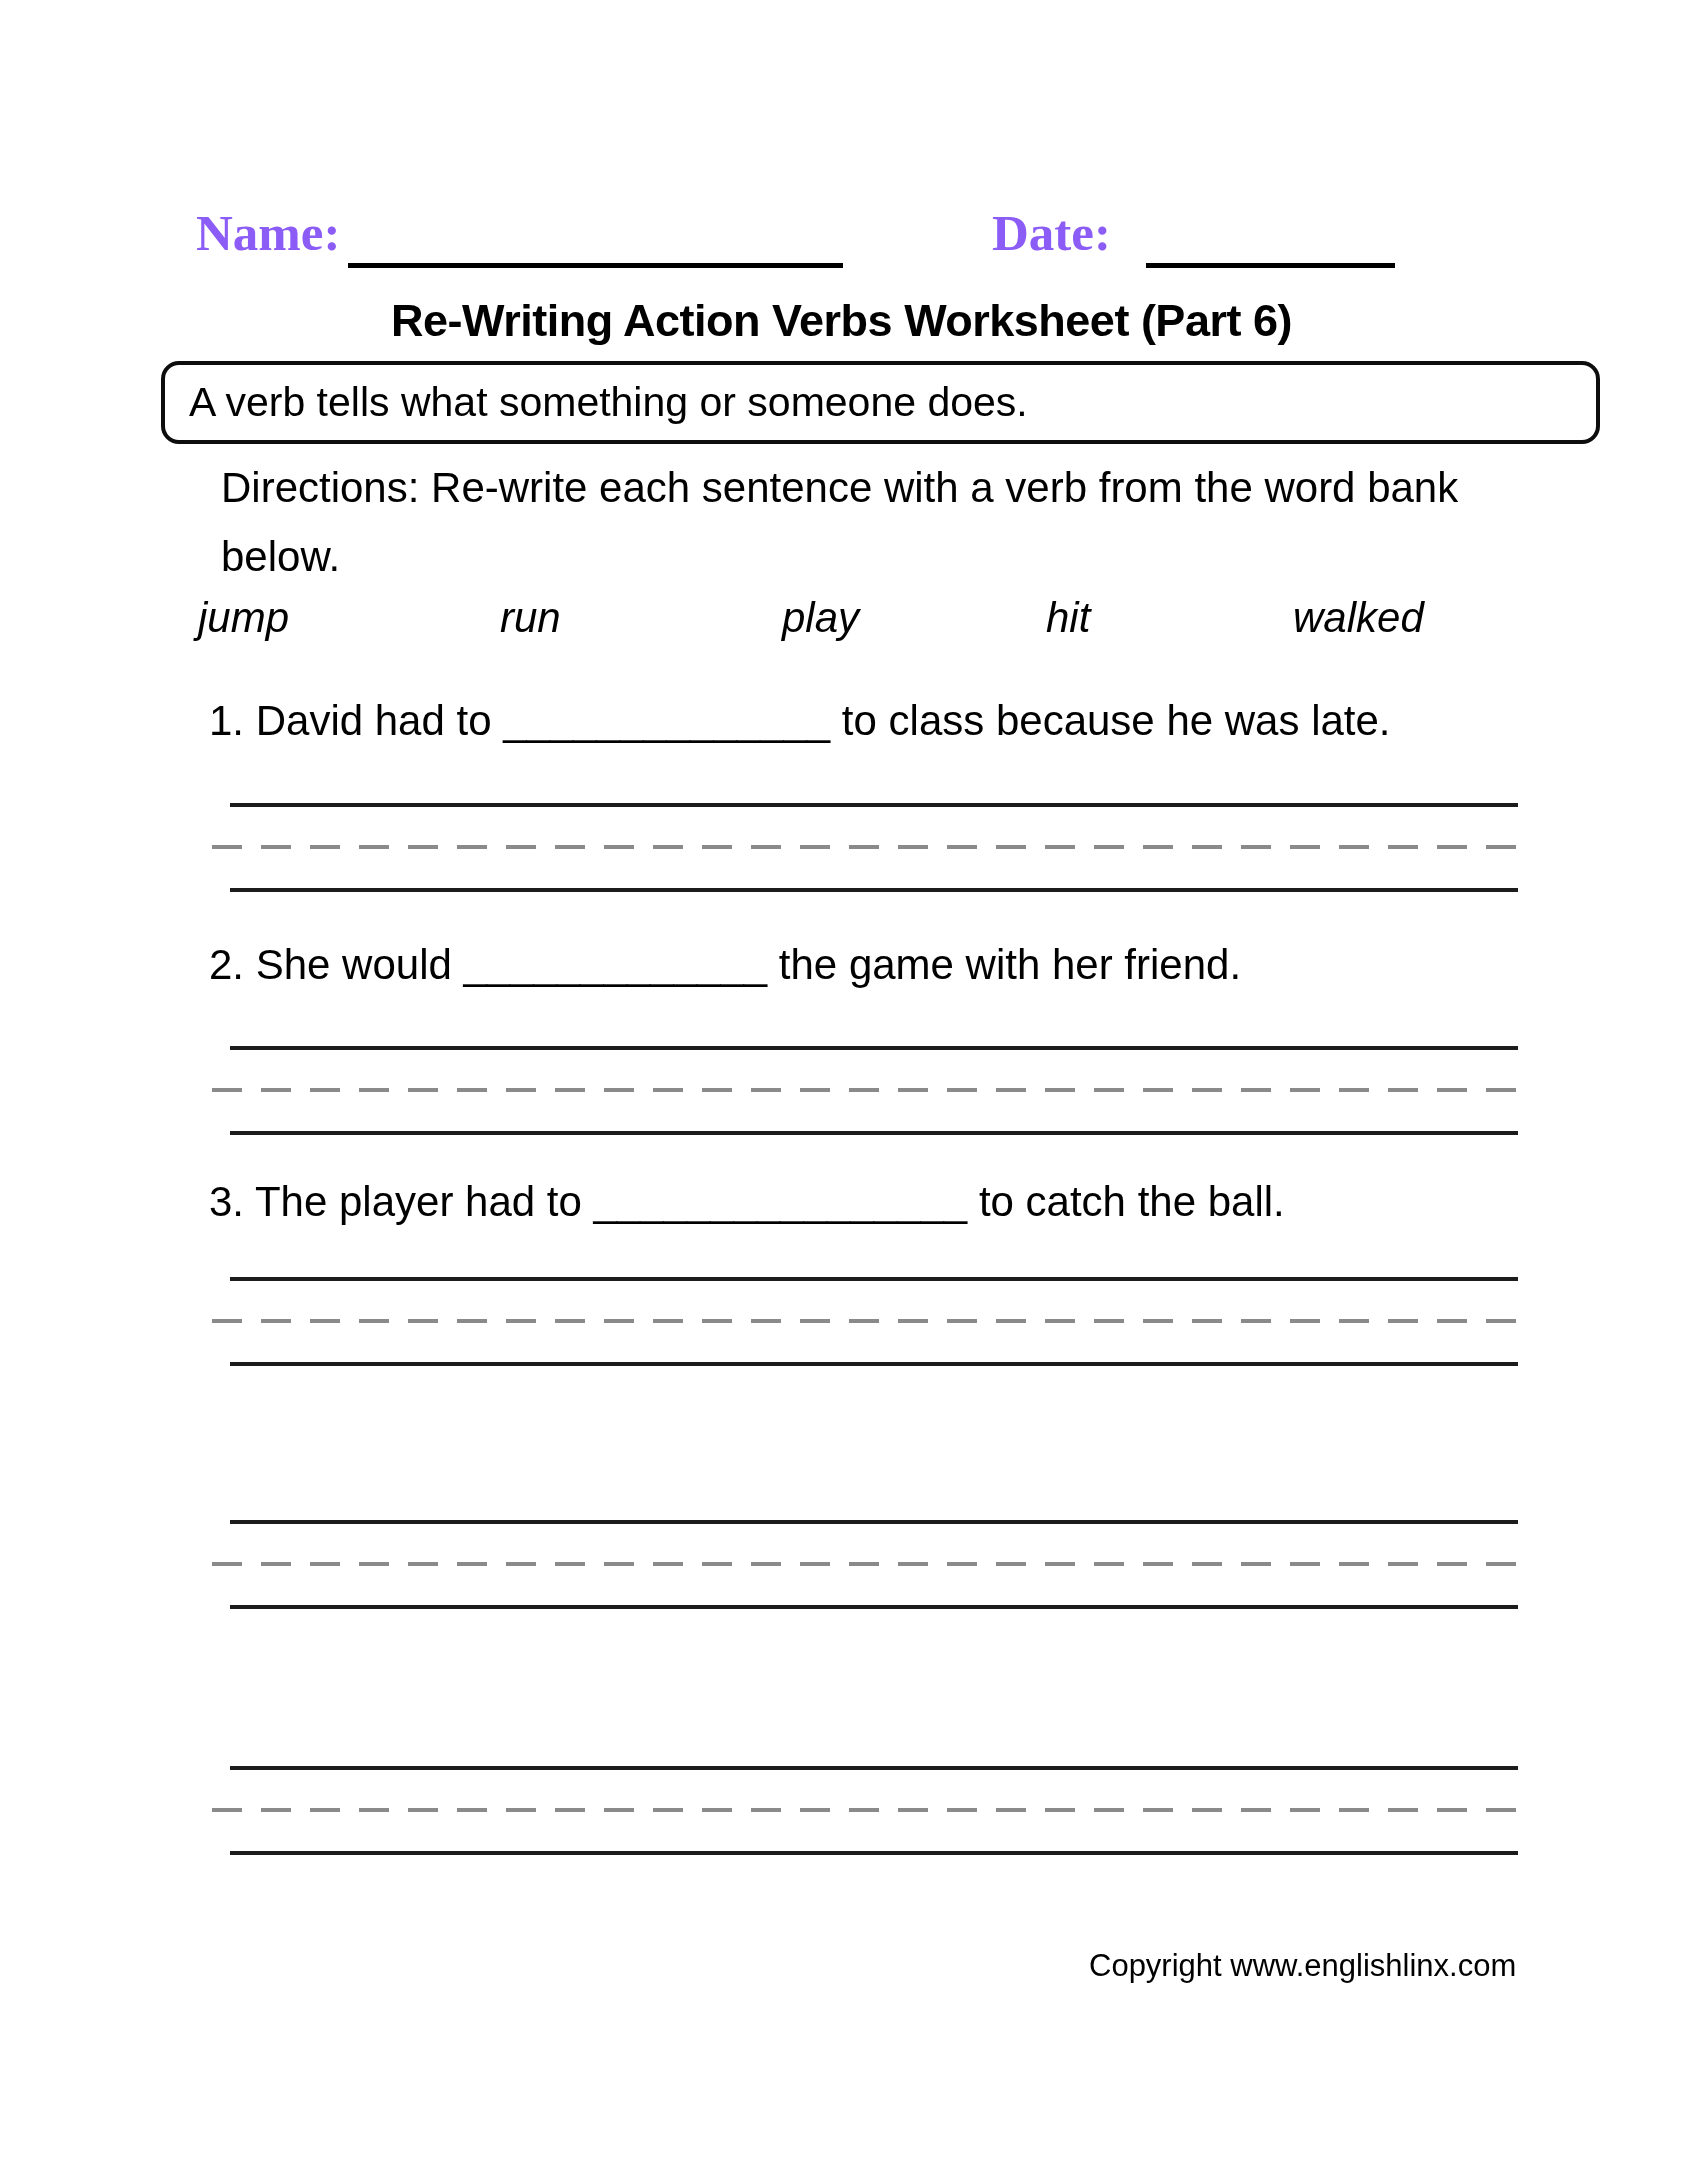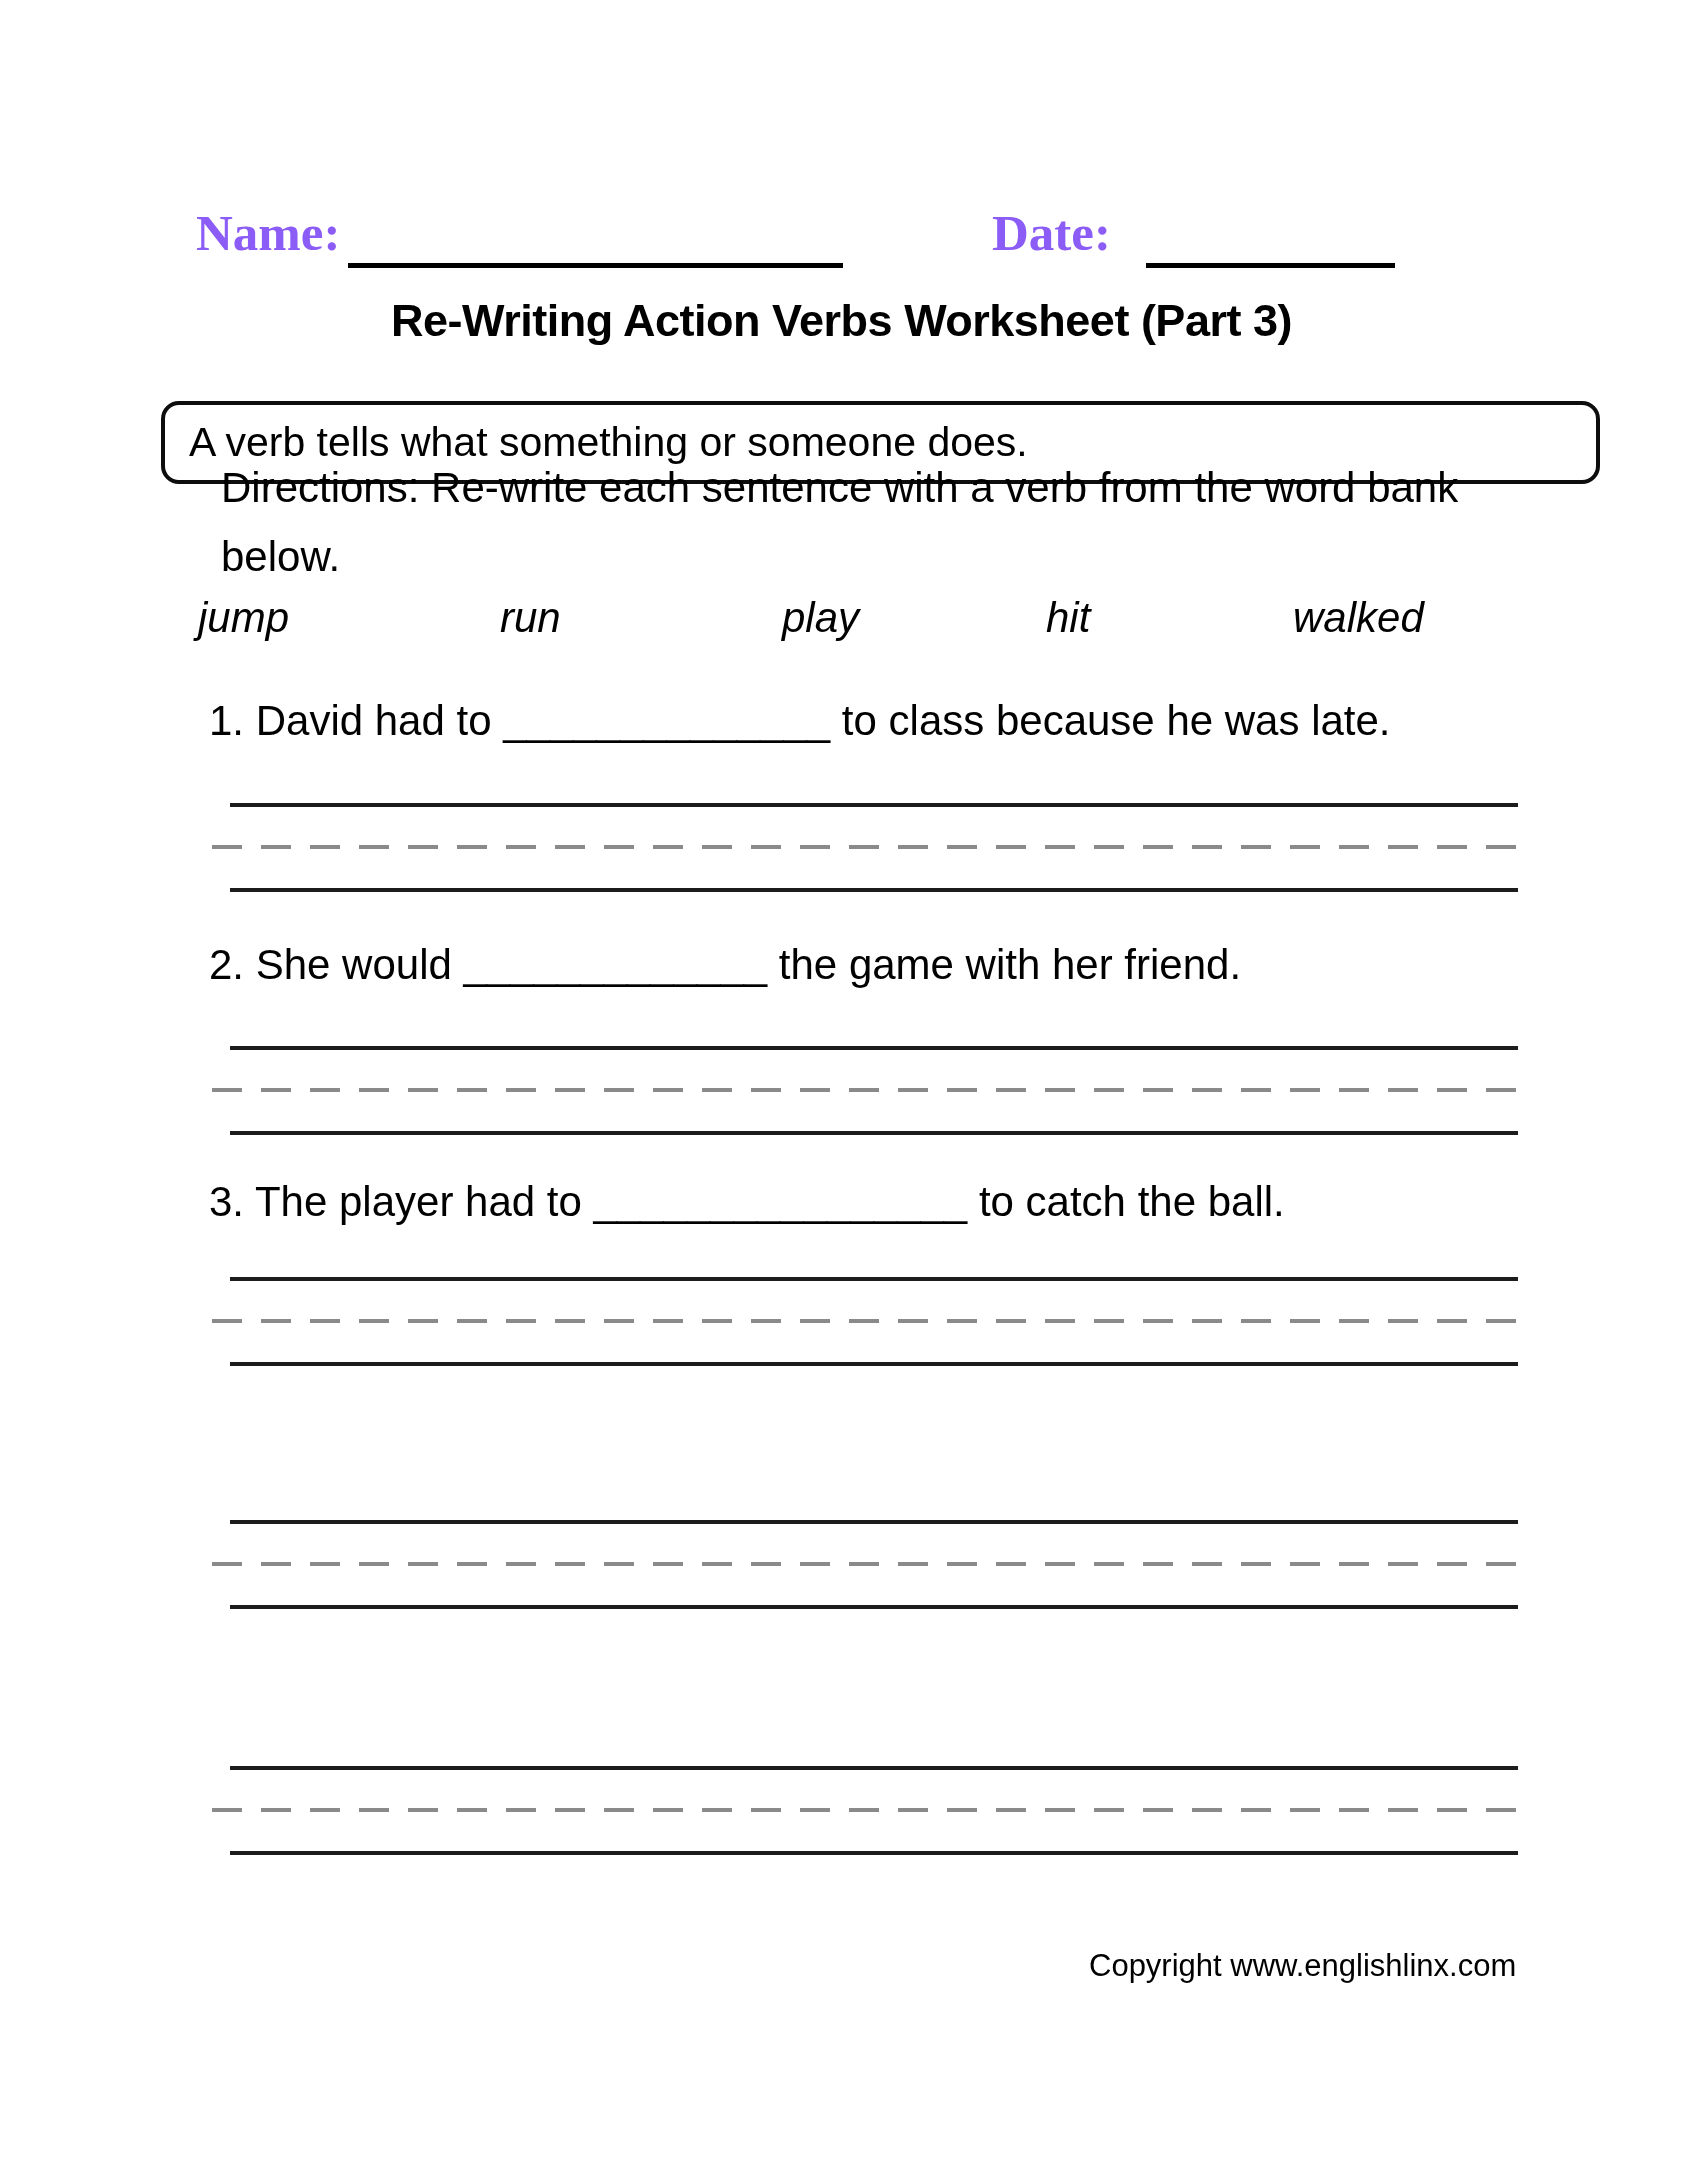--- a/index.html
+++ b/index.html
@@ -36,21 +36,20 @@
 
   
   .def-box {
     position:absolute; left:161px; top:361px;
     width:1439px; height:83px;
     box-sizing:border-box;
     border:4px solid #0d0d0d; border-radius:18px;
     display:flex; align-items:center;
     padding-left:24px;
     font-size:41px;
-    margin-top:40px;
   }
 
   
   .directions {
     position:absolute; left:198px; top:453px;
     width:1267px;
     font-size:42px; line-height:69px;margin-left:23px;
   }
 
   
@@ -102,21 +101,21 @@
 </head>
 <body>
 
 <div class="page">
 
   <span class="hdr-label name-label">Name:</span>
   <div class="hdr-line name-line"></div>
   <span class="hdr-label date-label">Date:</span>
   <div class="hdr-line date-line"></div>
 
-  <div class="title">Re-Writing Action Verbs Worksheet (Part 3)</div>
+  <div class="title">Re-Writing Action Verbs Worksheet (Part 6)</div>
 
   <div class="def-box">
     <span>A verb tells what something or someone does.</span>
   </div>
 
   <div class="directions">Directions: Re-write each sentence with a verb from the word bank below.</div>
 
   <div>
     <span class="wb-item wb-0">jump</span>
     <span class="wb-item wb-1">run</span>

